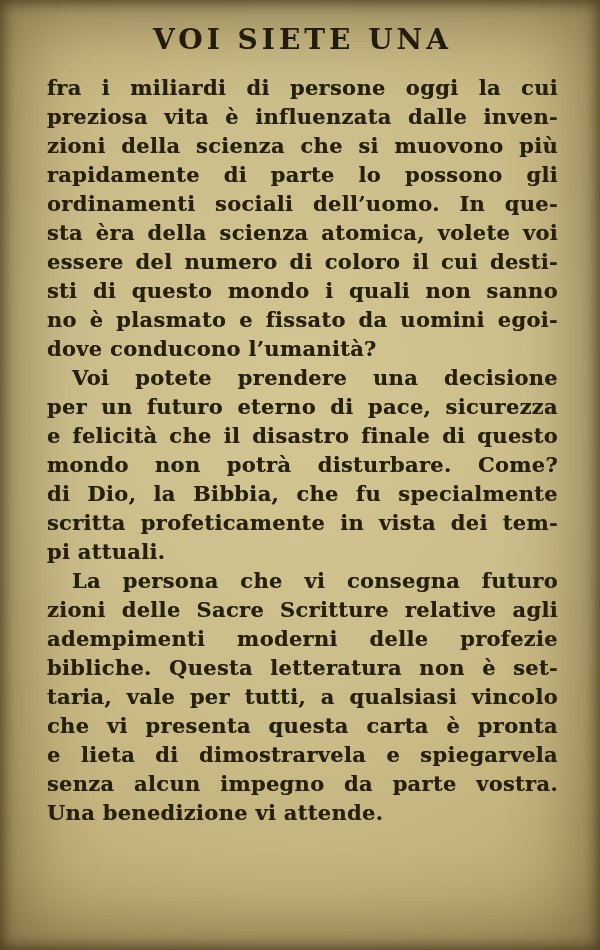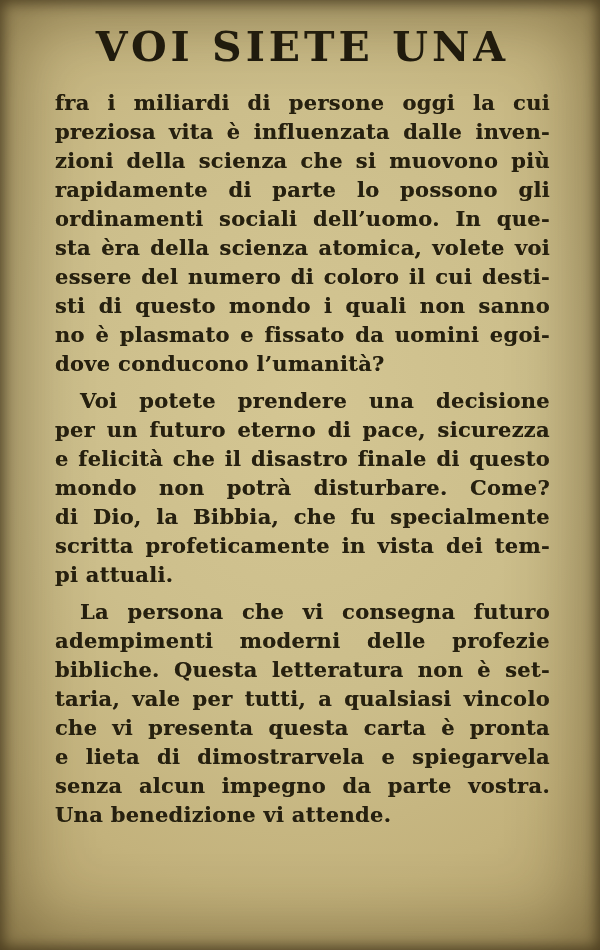--- a/index.html
+++ b/index.html
@@ -29,28 +29,28 @@
       inset 0 0 14px 3px rgba(30, 22, 8, 0.65);
   }
   .content {
     position: absolute;
     left: 47px;
     right: 42px;
     top: 24px;
   }
   .title {
     text-align: center;
-    font-size: 41px;
+    font-size: 28px;
     letter-spacing: 4px;
     line-height: 1.15;
     margin: 0 0 17px 0;
     color: #1e1a0e;
   }
   .para {
-    margin: 8px;
+    margin: 0;
   }
   .line {
     font-size: 21px;
     line-height: 29px;
     letter-spacing: 0.3px;
     text-align: justify;
     text-align-last: justify;
     white-space: normal;
     color: #26200f;
     text-shadow: 0 0 0.5px rgba(38, 32, 15, 0.55);
@@ -86,20 +86,21 @@
           <div class="line">Voi potete prendere una decisione</div>
           <div class="line">per un futuro eterno di pace, sicurezza</div>
           <div class="line">e felicità che il disastro finale di questo</div>
           <div class="line">mondo non potrà disturbare. Come?</div>
           <div class="line">di Dio, la Bibbia, che fu specialmente</div>
           <div class="line">scritta profeticamente in vista dei tem-</div>
           <div class="line last">pi attuali.</div>
         </div>
         <div class="para indent">
           <div class="line">La persona che vi consegna futuro</div>
+          <div class="line">zioni delle Sacre Scritture relative agli</div>
           <div class="line">adempimenti moderni delle profezie</div>
           <div class="line">bibliche. Questa letteratura non è set-</div>
           <div class="line">taria, vale per tutti, a qualsiasi vincolo</div>
           <div class="line">che vi presenta questa carta è pronta</div>
           <div class="line">e lieta di dimostrarvela e spiegarvela</div>
           <div class="line">senza alcun impegno da parte vostra.</div>
           <div class="line last">Una benedizione vi attende.</div>
         </div>
       </div>
   </div>

